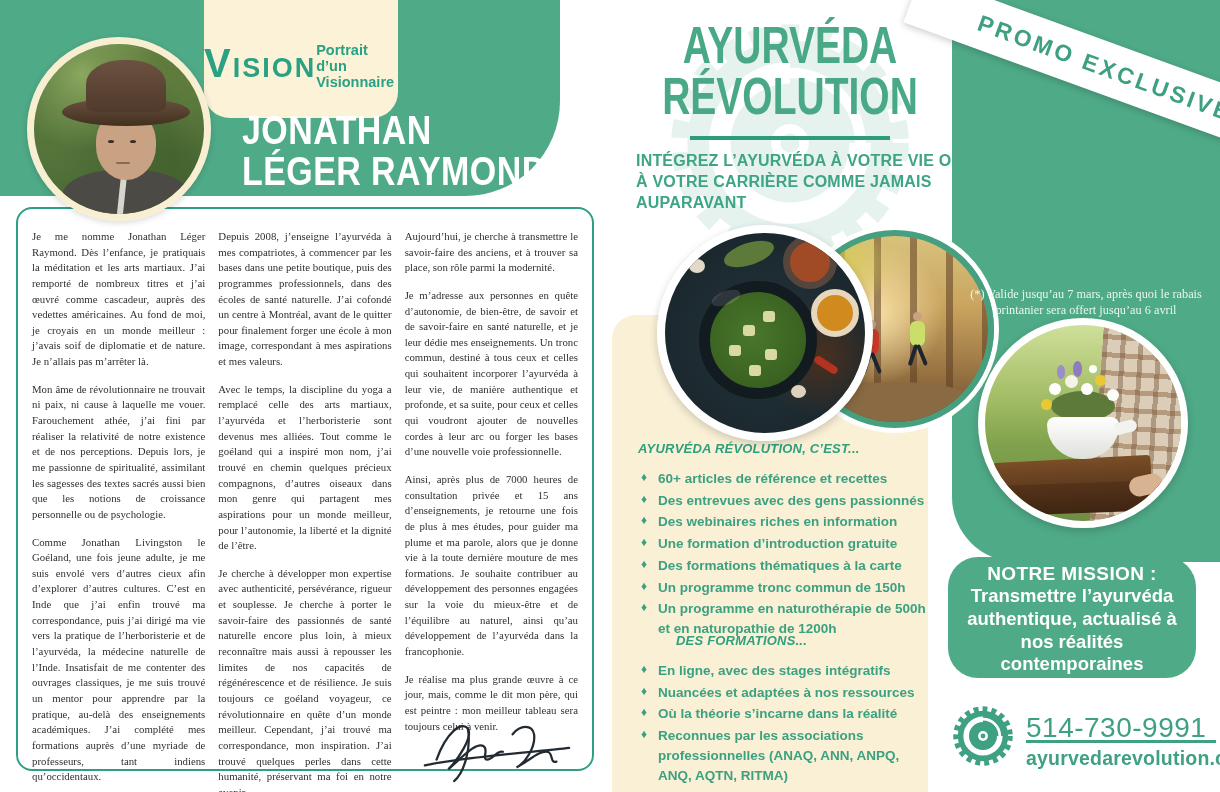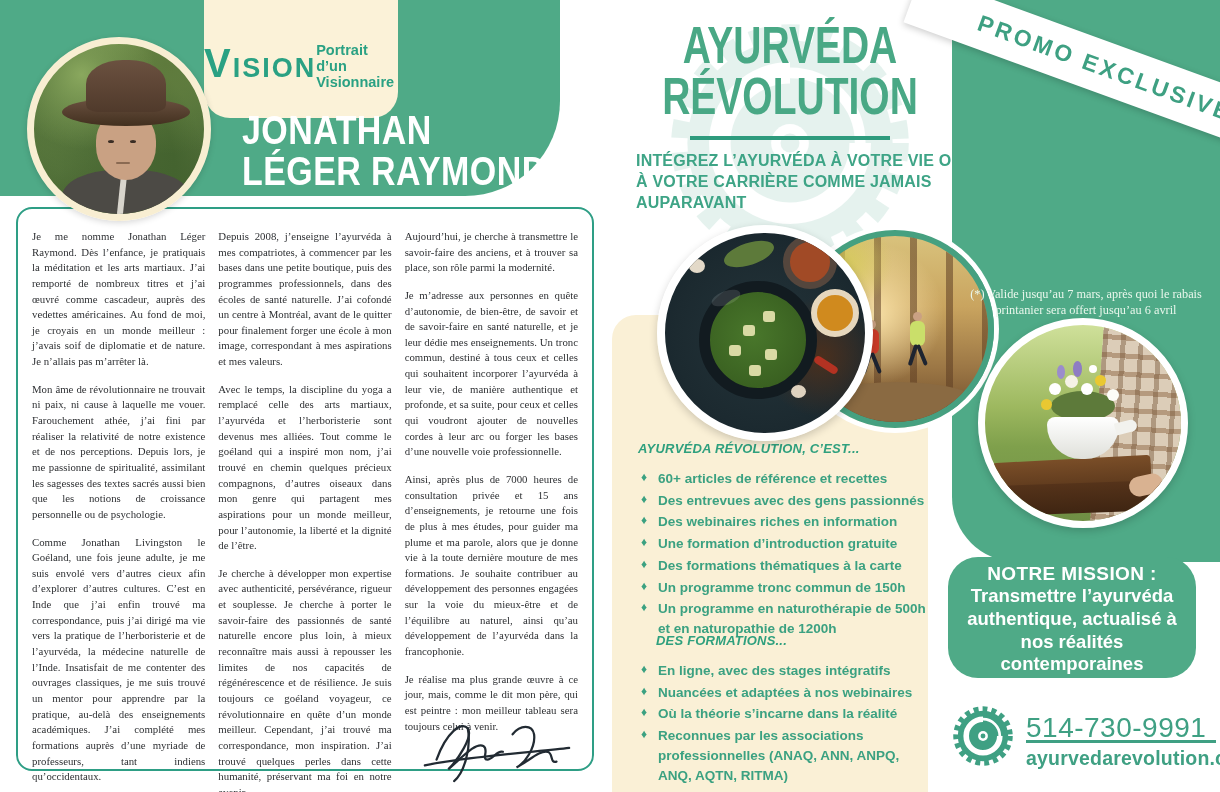--- a/index.html
+++ b/index.html
@@ -93,21 +93,21 @@
   .jog-circle .path { position:absolute; left:10px; bottom:-6px; width:170px; height:46px; background:#8a6a42; border-radius:50%; }
   .runner { position:absolute; }
   .runner .head { width:9px; height:9px; background:#caa183; border-radius:50%; margin-left:3px; }
   .runner .torso { width:15px; height:25px; border-radius:6px; }
   .runner .leg { position:absolute; width:4px; height:22px; background:#1e2430; border-radius:2px; top:32px; }
   .runner1 { left:62px; top:84px; } .runner1 .torso { background:#cc3b28; }
   .runner2 { left:108px; top:76px; } .runner2 .torso { background:#cadf6a; }
   .runner .leg.a { left:1px; transform:rotate(18deg); } .runner .leg.b { left:10px; transform:rotate(-22deg); }
   .section-heading { position:absolute; color:#2FA07E; font-weight:bold; font-size:13px; letter-spacing:.2px; z-index:2;font-style:italic; }
   .heading1 { left:638px; top:441px; }
-  .heading2 { left:656px; top:633px; }
+  .heading2 { left:676px; top:633px; }
   .bullet-list { position:absolute; width:286px; z-index:2; }
   .list1 { left:641px; top:469px; }
   .list2 { left:641px; top:661px; }
   .bullet-item { position:relative; padding-left:17px; color:#3BA181; font-weight:bold; font-size:13.5px; line-height:1.46; margin-bottom:2px; }
   .bullet-item .dmd { position:absolute; left:0; top:0; font-size:12px; }
   
   .right-green { position:absolute; left:952px; top:0; width:268px; height:562px; background:#4FAA87; border-bottom-left-radius:65px; z-index:1; }
   .ribbon {
     position:absolute; left:900px; top:42px; width:410px; height:52px; background:#ffffff;
     transform:rotate(20deg); z-index:6; box-shadow:0 2px 7px rgba(0,0,0,.2);
@@ -261,21 +261,21 @@
     <div class="bullet-item"><span class="dmd">♦</span><span>Des webinaires riches en information</span></div>
     <div class="bullet-item"><span class="dmd">♦</span><span>Une formation d’introduction gratuite</span></div>
     <div class="bullet-item"><span class="dmd">♦</span><span>Des formations thématiques à la carte</span></div>
     <div class="bullet-item"><span class="dmd">♦</span><span>Un programme tronc commun de 150h</span></div>
     <div class="bullet-item"><span class="dmd">♦</span><span>Un programme en naturothérapie de 500h et en naturopathie de 1200h</span></div>
   </div>
 
   <div class="section-heading heading2">DES FORMATIONS...</div>
   <div class="bullet-list list2">
     <div class="bullet-item"><span class="dmd">♦</span><span>En ligne, avec des stages intégratifs</span></div>
-    <div class="bullet-item"><span class="dmd">♦</span><span>Nuancées et adaptées à nos webinaires</span></div>
+    <div class="bullet-item"><span class="dmd">♦</span><span>Nuancées et adaptées à nos ressources</span></div>
     <div class="bullet-item"><span class="dmd">♦</span><span>Où la théorie s’incarne dans la réalité</span></div>
     <div class="bullet-item"><span class="dmd">♦</span><span>Reconnues par les associations professionnelles (ANAQ, ANN, ANPQ, ANQ, AQTN, RITMA)</span></div>
   </div>
 
   <div class="right-green"></div>
 
   <div class="ribbon">
     <span class="ribbon-text">PROMO EXCLUSIVE</span>
   </div>
 

